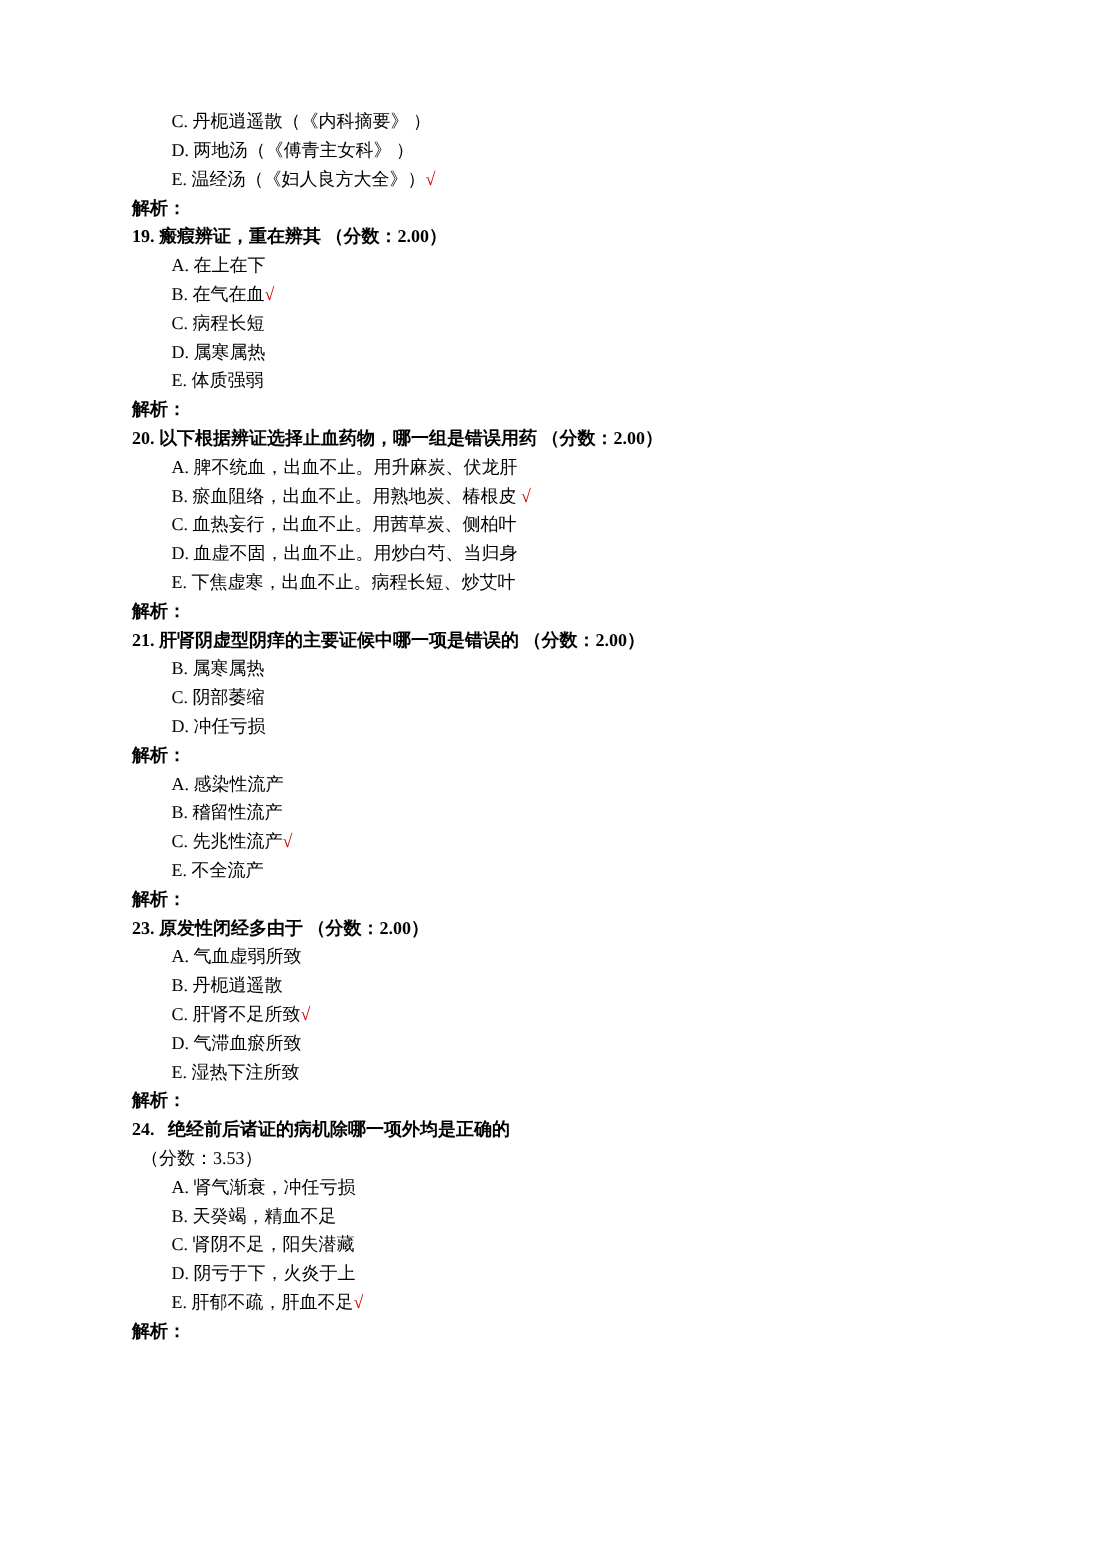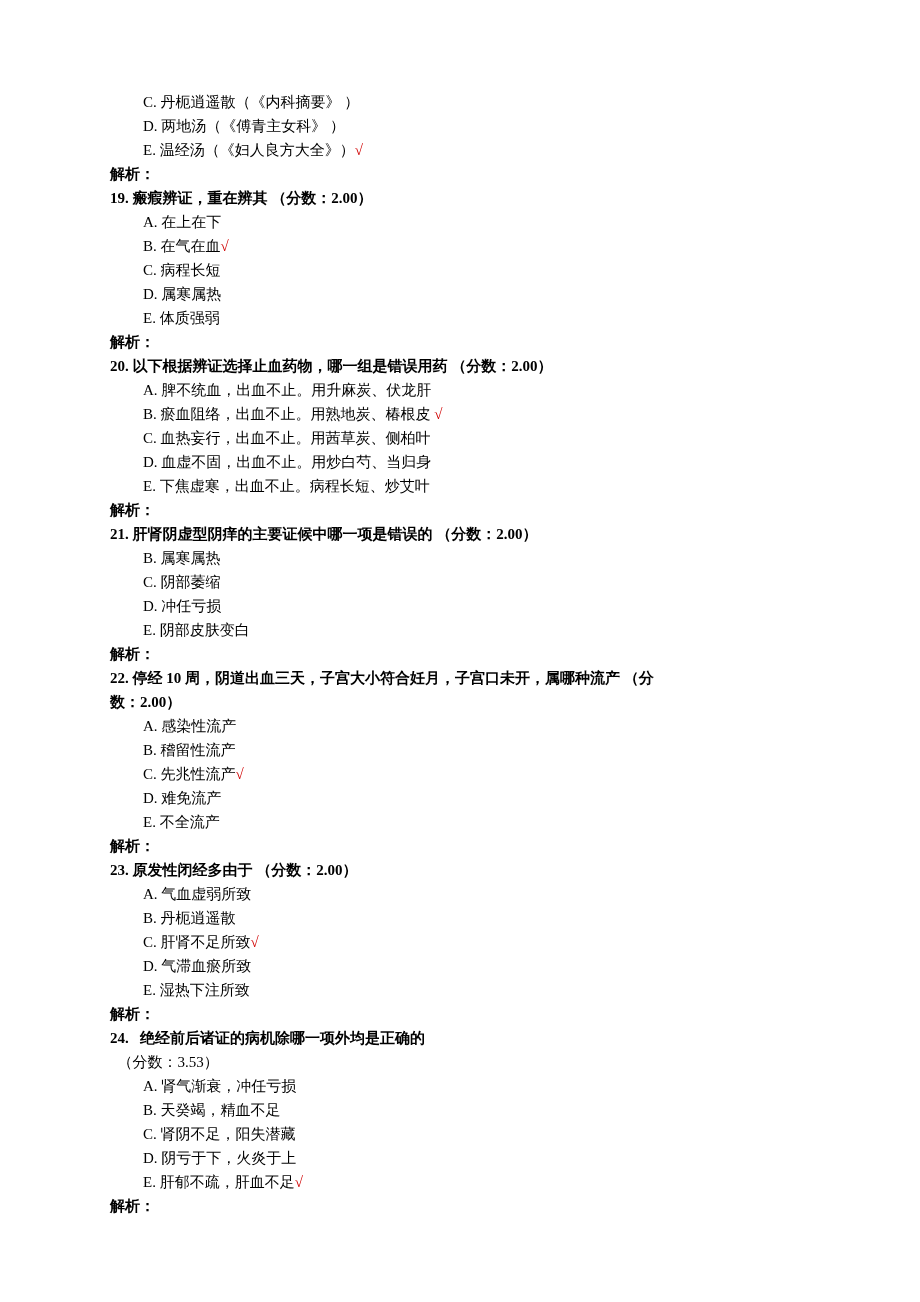--- a/index.html
+++ b/index.html
@@ -60,27 +60,24 @@
     <div class="option"><span>A. </span><span>脾不统血，出血不止。用升麻炭、伏龙肝</span></div>
     <div class="option"><span>B. </span><span>瘀血阻络，出血不止。用熟地炭、椿根皮 </span><span class="check">√</span></div>
     <div class="option"><span>C. </span><span>血热妄行，出血不止。用茜草炭、侧柏叶</span></div>
     <div class="option"><span>D. </span><span>血虚不固，出血不止。用炒白芍、当归身</span></div>
     <div class="option"><span>E. </span><span>下焦虚寒，出血不止。病程长短、炒艾叶</span></div>
     <div class="analysis">解析：</div>
     <div class="stem">21. 肝肾阴虚型阴痒的主要证候中哪一项是错误的 （分数：2.00）</div>
     <div class="option"><span>B. </span><span>属寒属热</span></div>
     <div class="option"><span>C. </span><span>阴部萎缩</span></div>
     <div class="option"><span>D. </span><span>冲任亏损</span></div>
-    <div class="option"><span>E. </span><span>阴部皮肤变白</span></div>
     <div class="analysis">解析：</div>
-    <div class="stem">22. 停经 10 周，阴道出血三天，子宫大小符合妊月，子宫口未开，属哪种流产 （分数：2.00）</div>
     <div class="option"><span>A. </span><span>感染性流产</span></div>
     <div class="option"><span>B. </span><span>稽留性流产</span></div>
     <div class="option"><span>C. </span><span>先兆性流产</span><span class="check">√</span></div>
-    <div class="option"><span>D. </span><span>难免流产</span></div>
     <div class="option"><span>E. </span><span>不全流产</span></div>
     <div class="analysis">解析：</div>
     <div class="stem">23. 原发性闭经多由于 （分数：2.00）</div>
     <div class="option"><span>A. </span><span>气血虚弱所致</span></div>
     <div class="option"><span>B. </span><span>丹枙逍遥散</span></div>
     <div class="option"><span>C. </span><span>肝肾不足所致</span><span class="check">√</span></div>
     <div class="option"><span>D. </span><span>气滞血瘀所致</span></div>
     <div class="option"><span>E. </span><span>湿热下注所致</span></div>
     <div class="analysis">解析：</div>
     <div class="stem">24.   绝经前后诸证的病机除哪一项外均是正确的</div>

